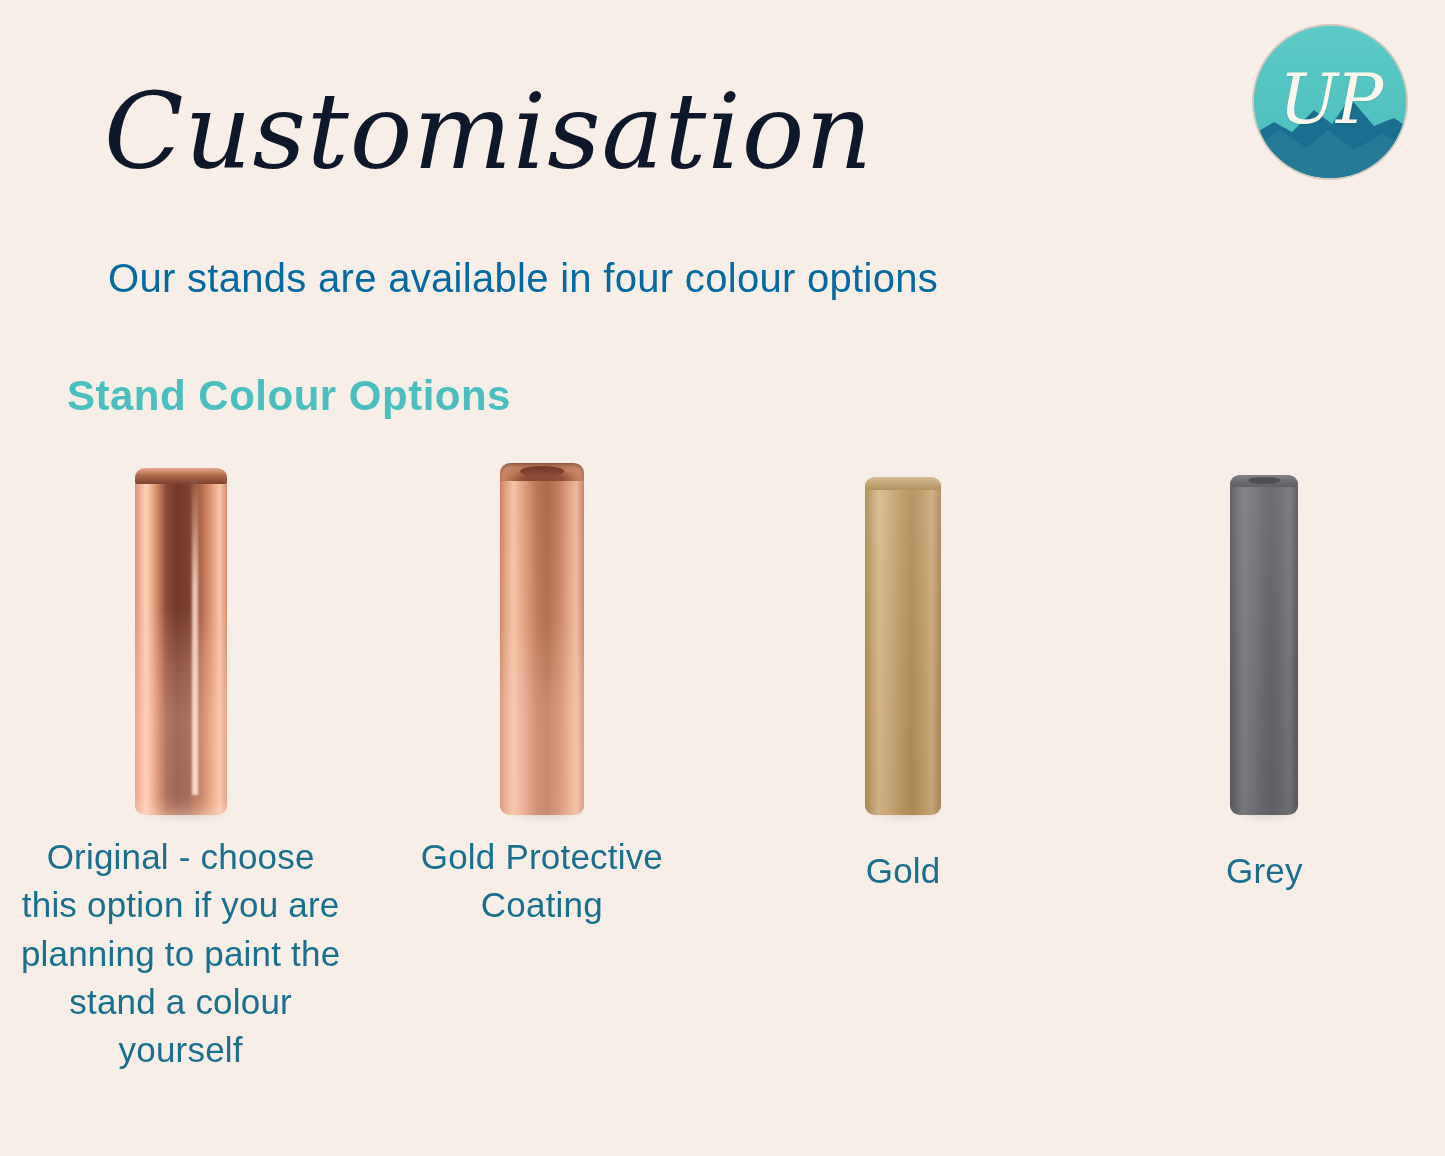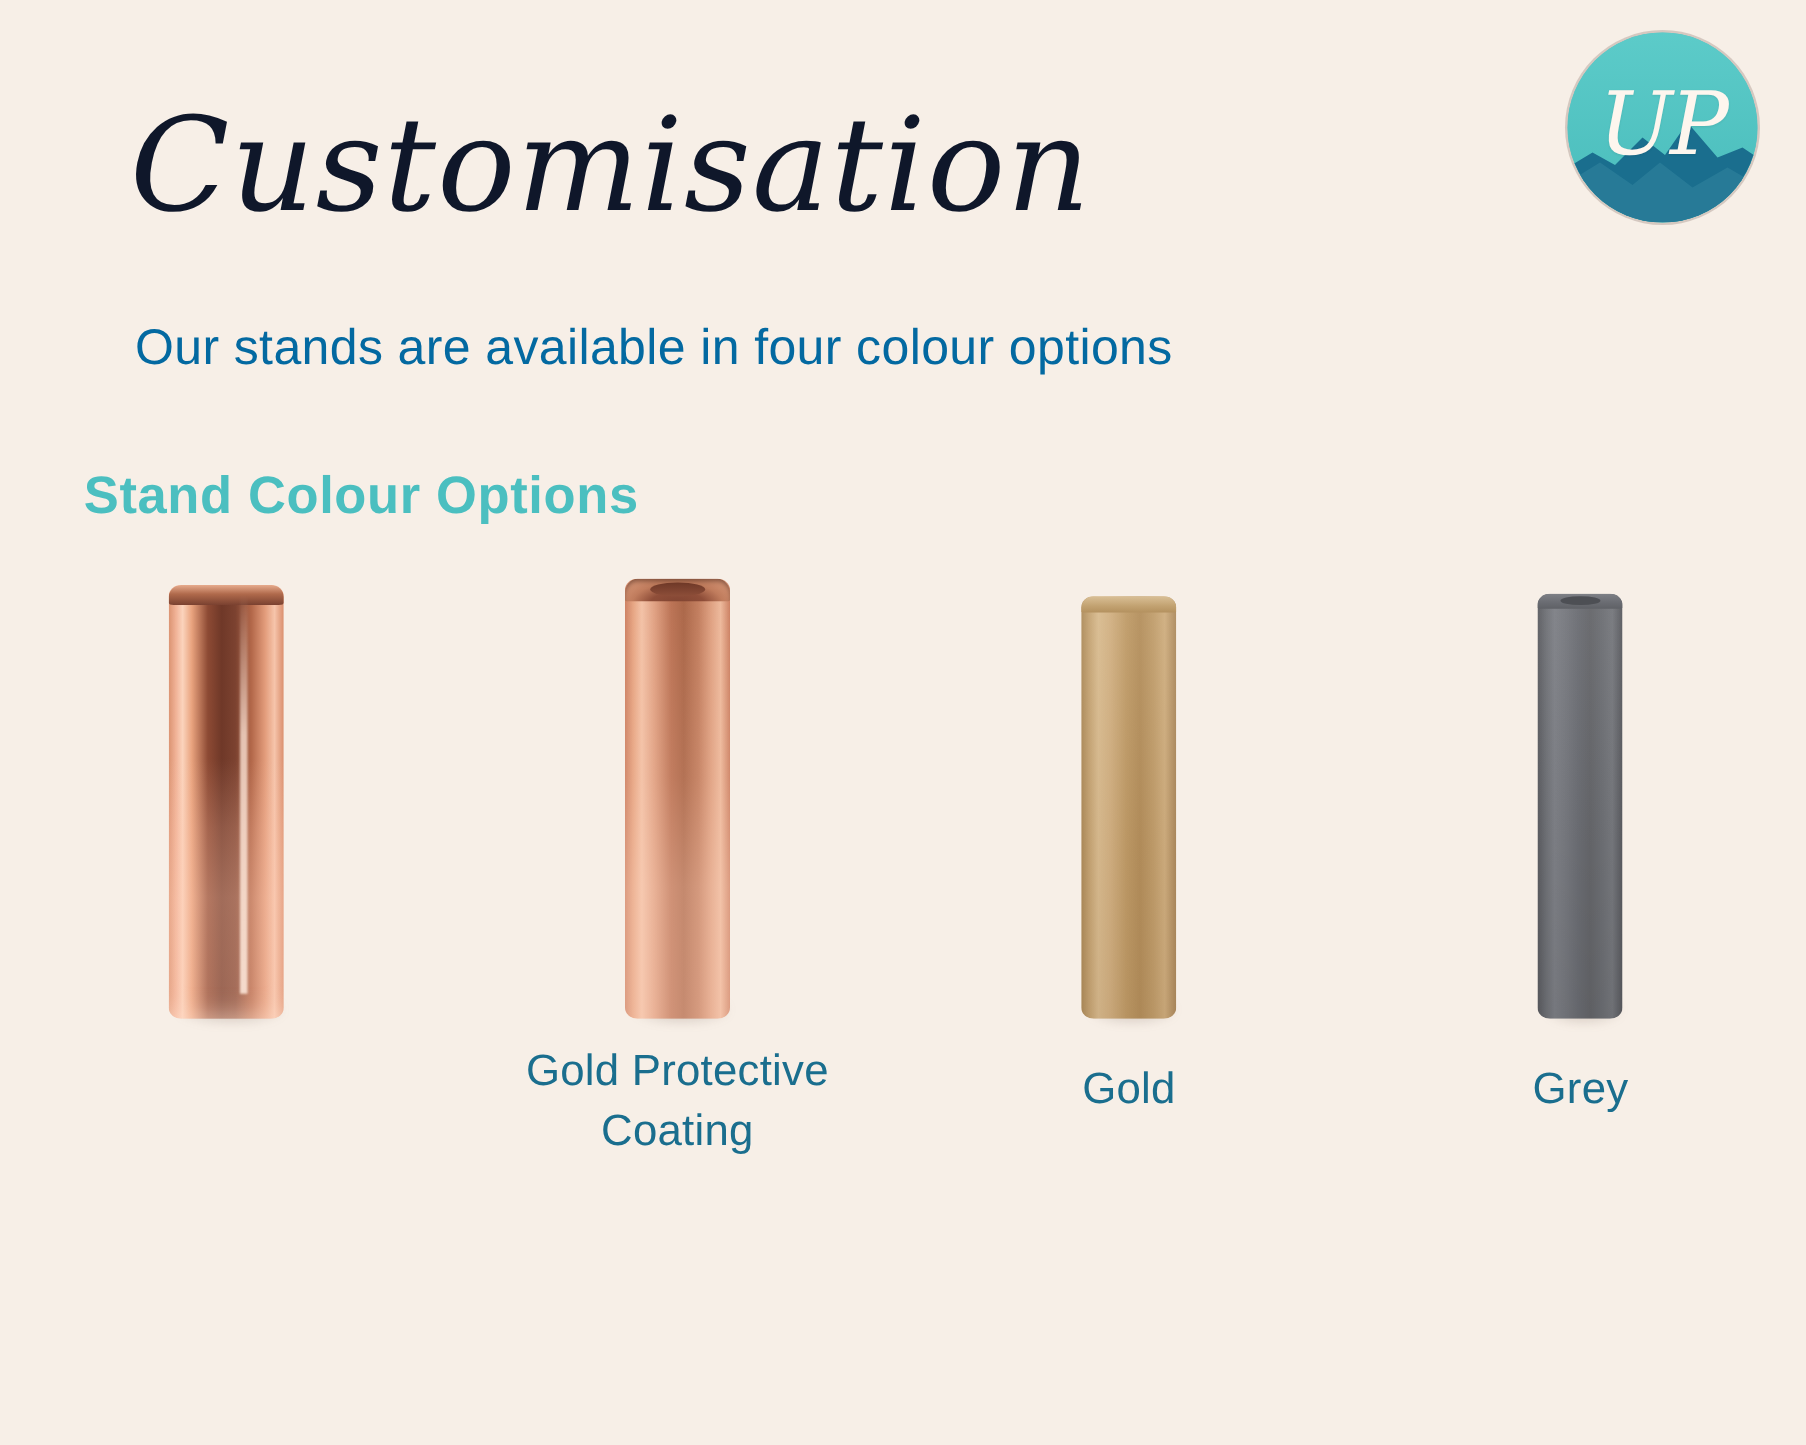--- a/index.html
+++ b/index.html
@@ -318,20 +318,21 @@
   <div class="option">
     <div class="swatch-area">
       <div class="cyl-wrap">
         <div class="cyl-shadow"></div>
         <div class="cylinder cyl-copper">
           <div class="cyl-top"></div>
           <div class="highlight"></div>
         </div>
       </div>
     </div>
+    <div class="caption">Original - choose this option if you are planning to paint the stand a colour yourself</div>
   </div>
 
   <div class="option">
     <div class="swatch-area">
       <div class="cyl-wrap">
         <div class="cyl-shadow"></div>
         <div class="cylinder cyl-copper-matte">
           <div class="cyl-top"></div>
           <div class="bore"></div>
         </div>

